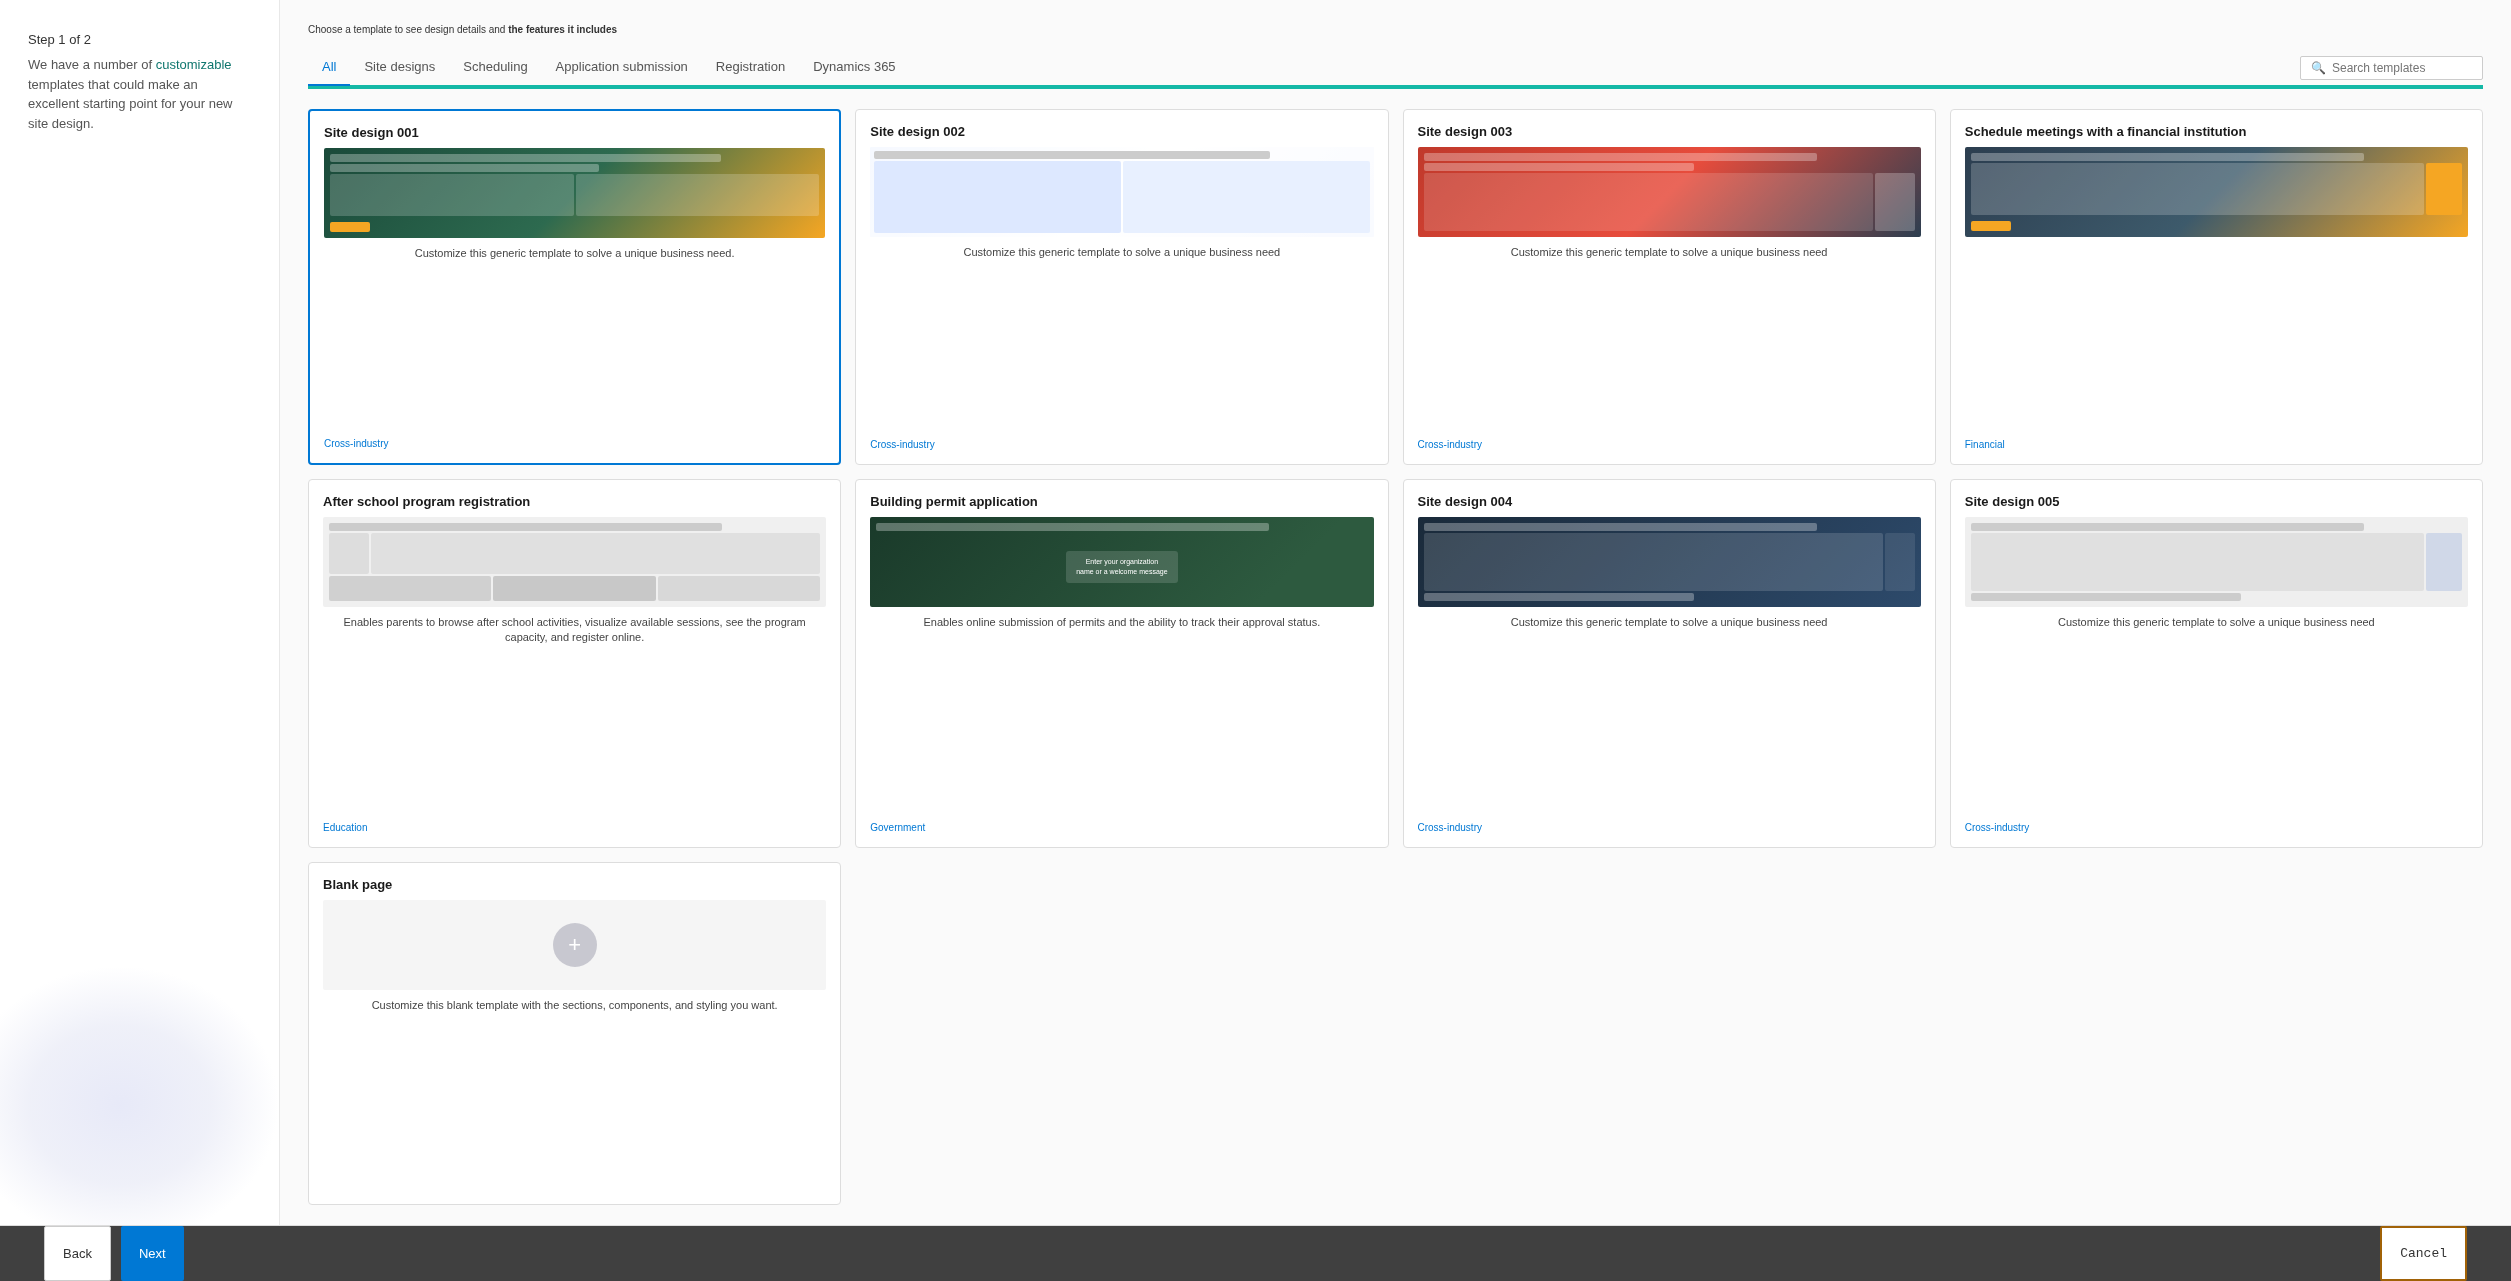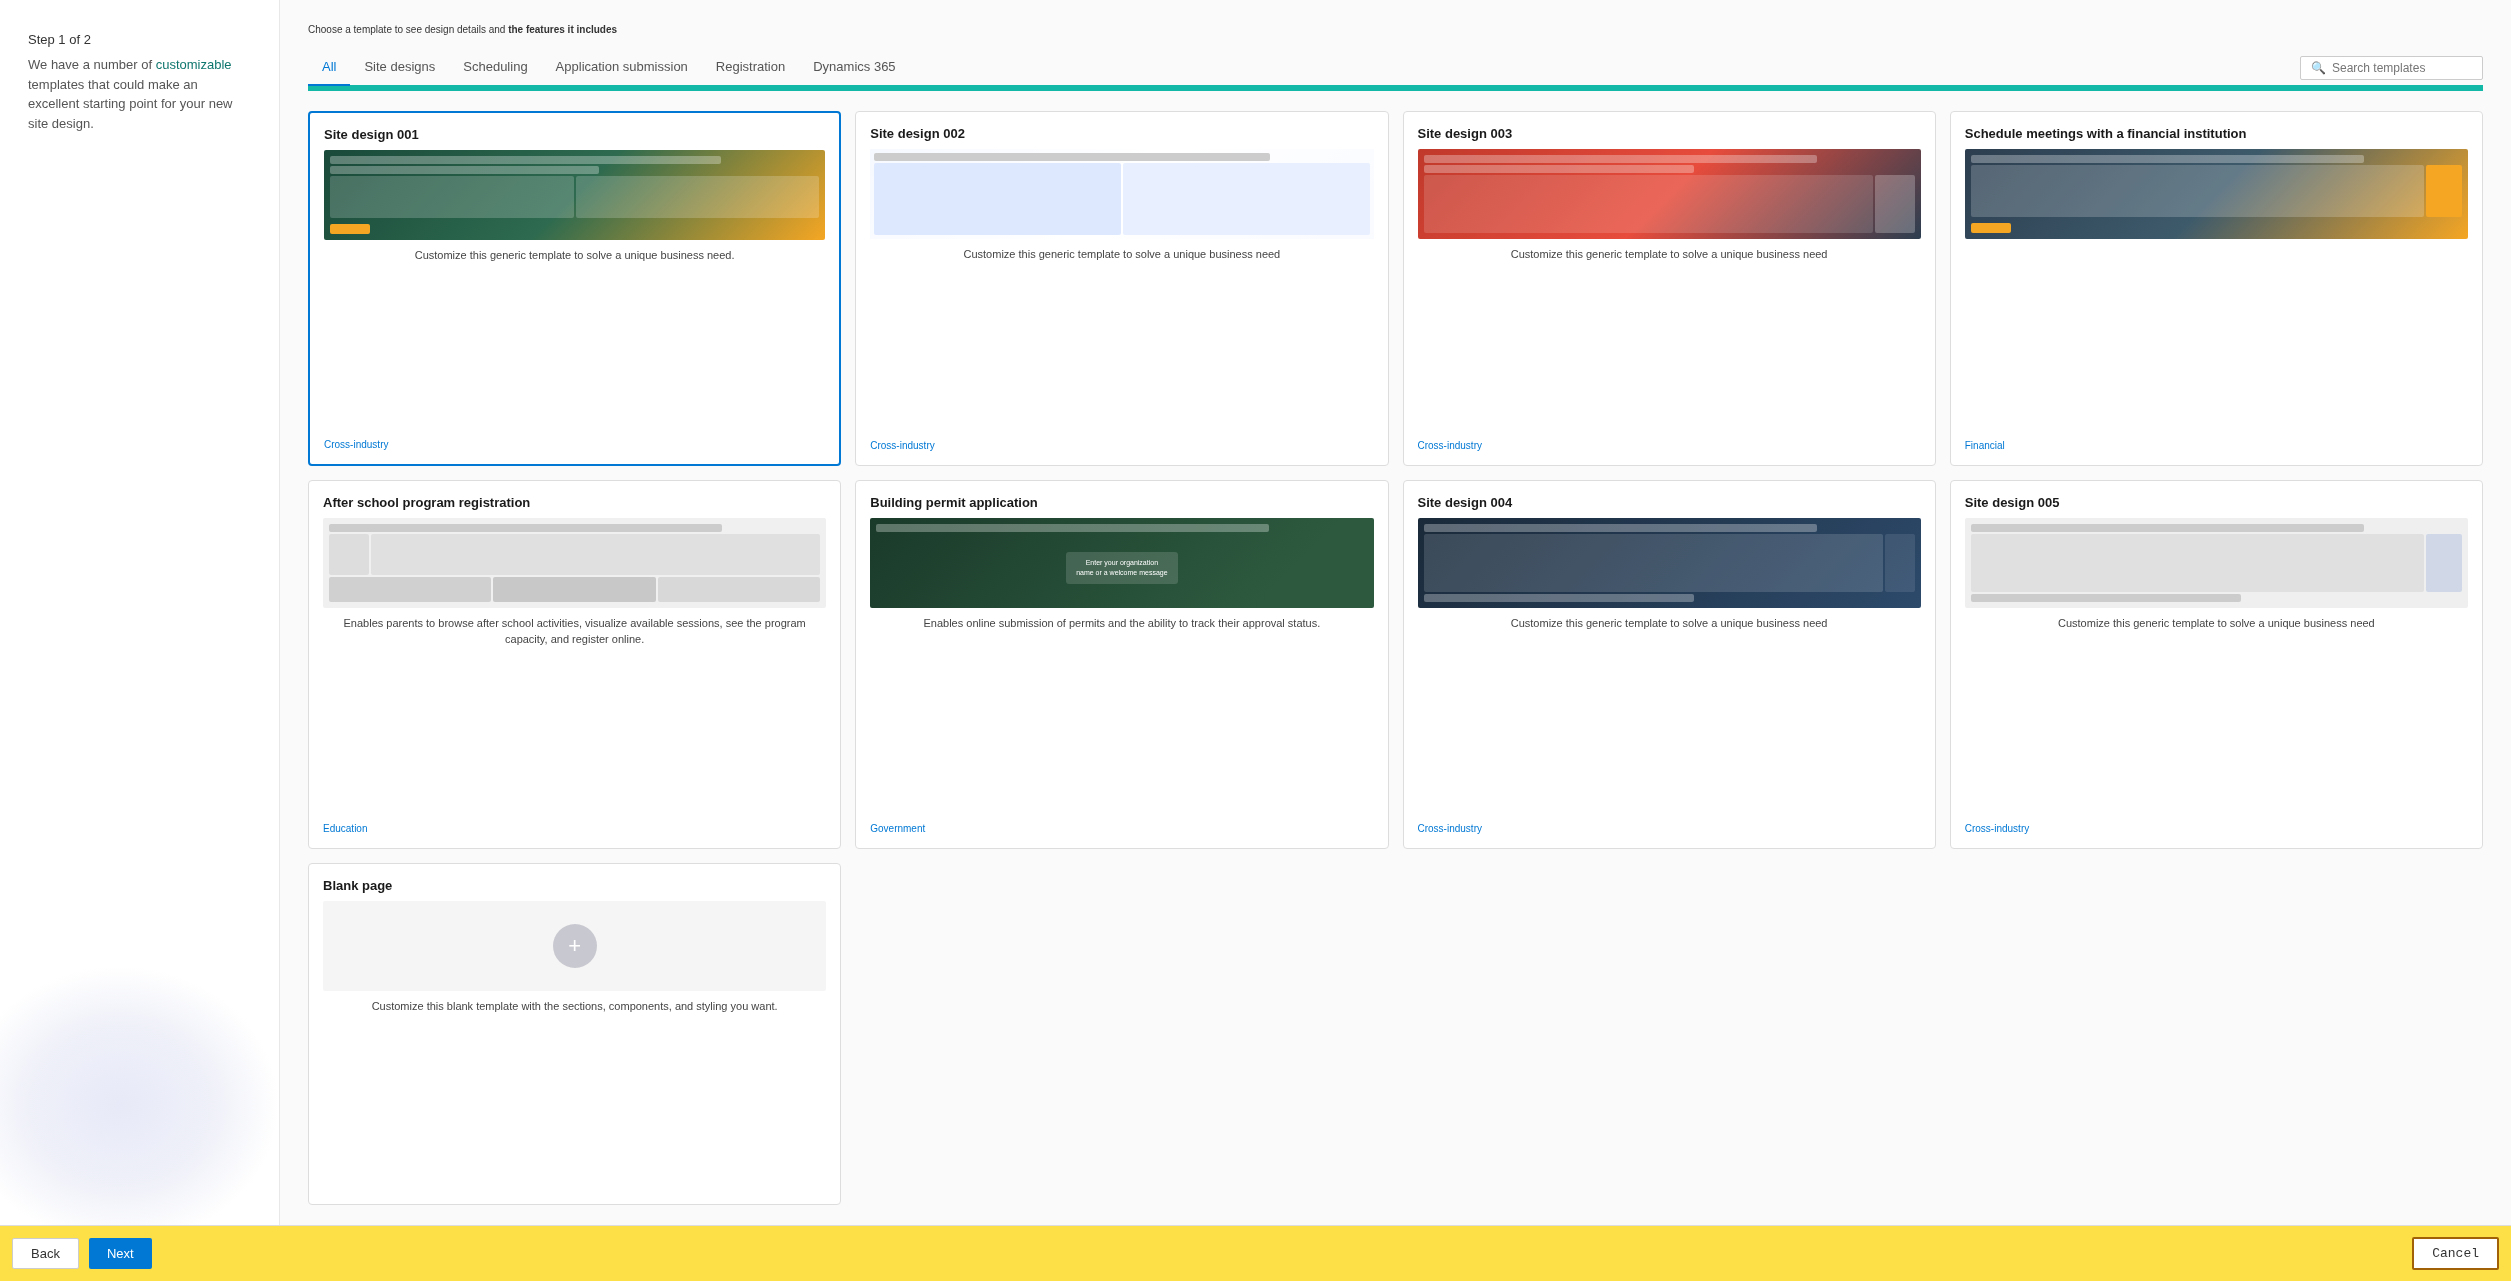--- a/index.html
+++ b/index.html
@@ -66,21 +66,21 @@
       font-size: 10px;
       color: #333;
       margin-bottom: 16px;
     }
     .panel-title span { font-weight: 600; }
 
     
     .tabs {
       display: flex;
       align-items: center;
-      border-bottom: 6px solid #14b8a6;
+      border-bottom: 4px solid #14b8a6;
       margin-bottom: 20px;
       position: relative;
     }
     .tab-item {
       font-size: 13px;
       padding: 8px 14px 10px 14px;
       cursor: pointer;
       color: #555;
       border-bottom: 2px solid transparent;
       margin-bottom: -1px;
@@ -183,26 +183,25 @@
     .mockup-bar { height: 8px; background: rgba(255,255,255,0.3); border-radius: 2px; }
     .mockup-bar.wide { width: 80%; }
     .mockup-bar.medium { width: 55%; }
     .mockup-img-row { display: flex; gap: 2px; flex: 1; }
     .mockup-img { flex: 1; background: rgba(255,255,255,0.2); border-radius: 2px; }
     .mockup-btn { width: 40px; height: 10px; background: #f5a623; border-radius: 2px; margin-top: 4px; }
 
     
     .footer {
       height: 56px;
-      background: #fde047;
+      background: #404040;
       border-top: 1px solid #ddd;
       display: flex;
-      align-items: center;
       justify-content: space-between;
-      padding: 0 12px;
+      padding: 0 44px;
       width: 100%;
     }
     .footer-left { display: flex; gap: 10px; }
     .btn {
       padding: 7px 18px;
       font-size: 13px;
       border-radius: 2px;
       cursor: pointer;
       font-family: 'Segoe UI', Arial, sans-serif;
     }

